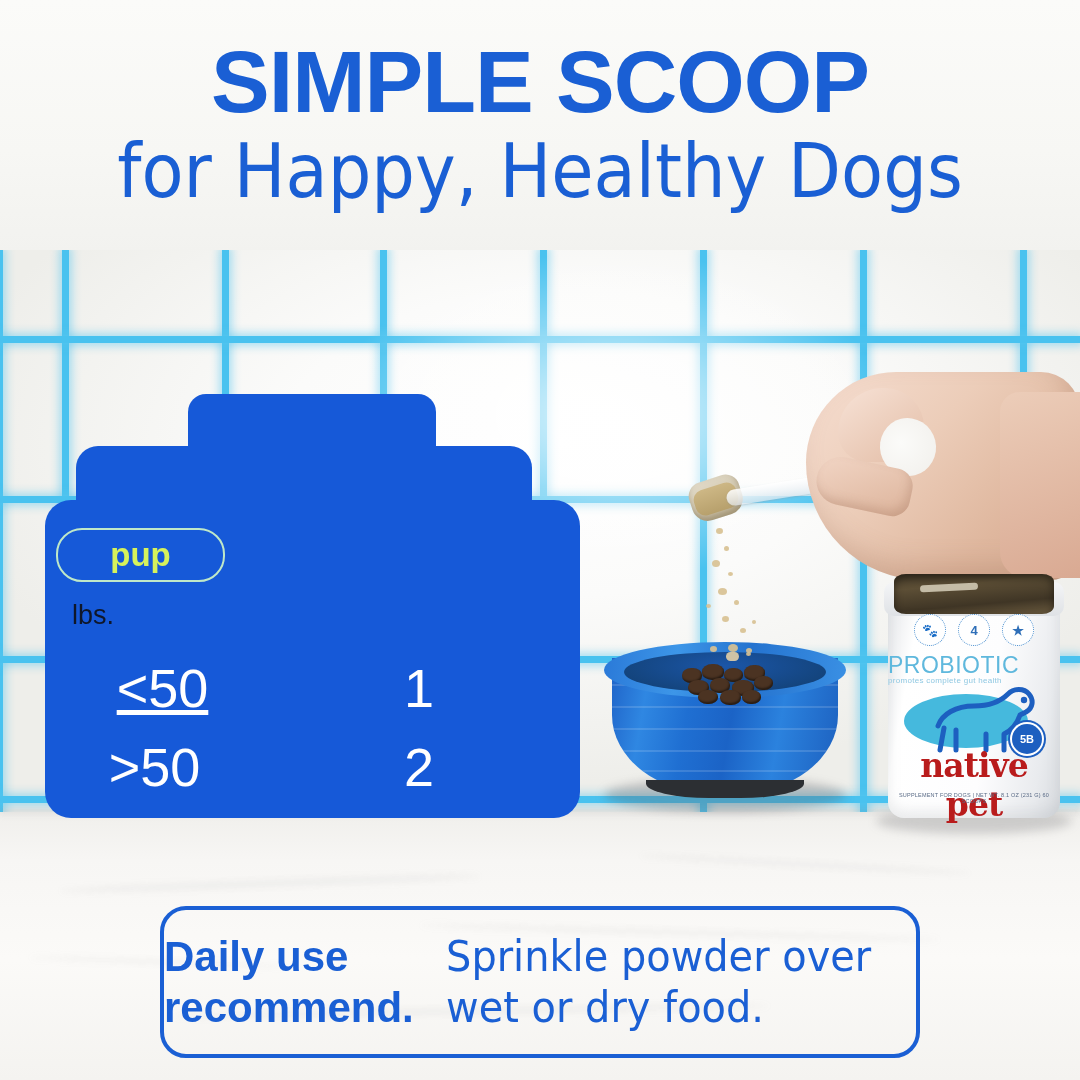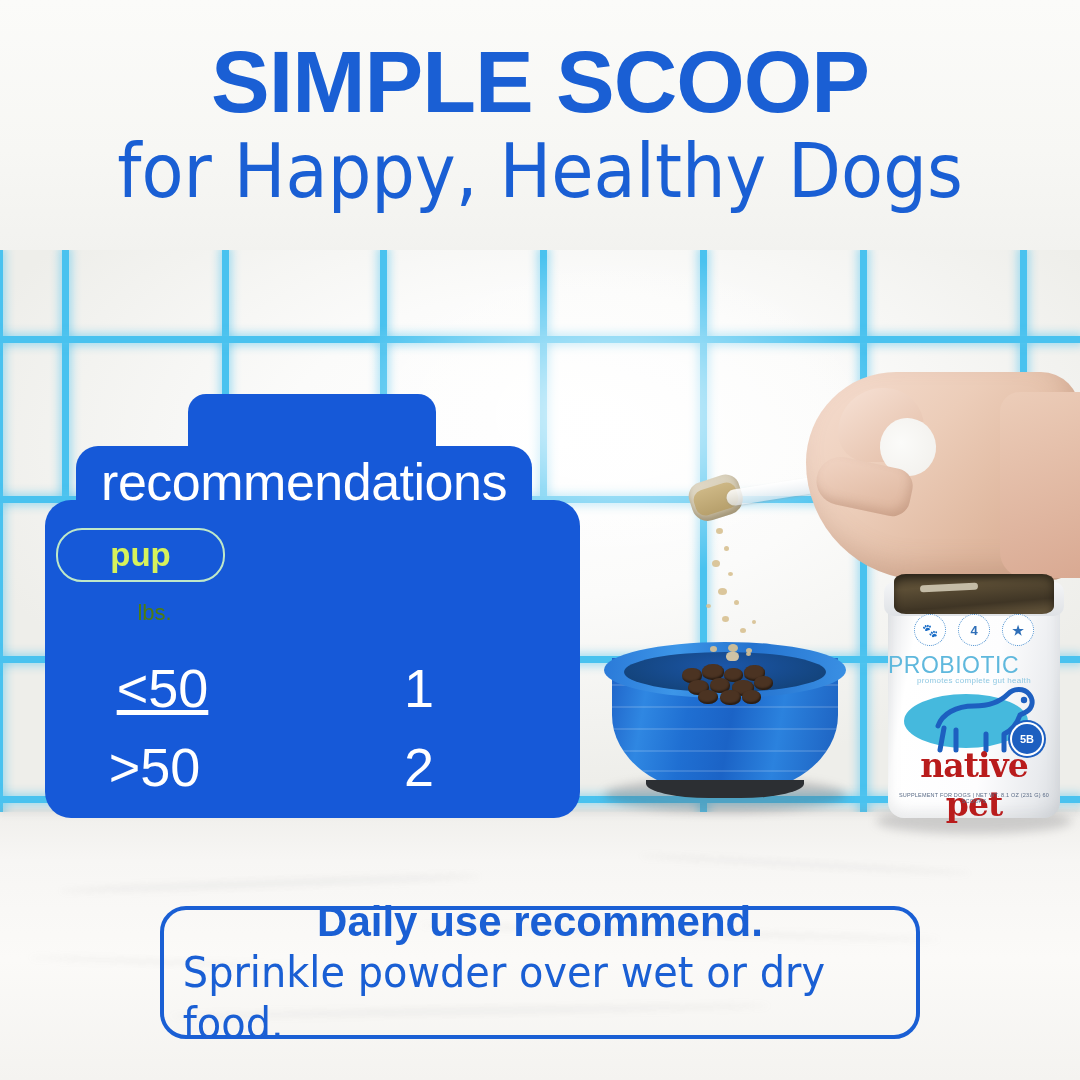--- a/index.html
+++ b/index.html
@@ -84,40 +84,40 @@
 
   .pill{
     position:absolute;border:2px solid #bfe8c8;border-radius:26px;
     display:flex;align-items:center;justify-content:center;
     color:#d6f25c;font-size:33px;font-weight:bold;pointer-events:auto;
   }
   .pill-pup{left:56px;top:528px;width:165px;height:50px;}
   .pill-serv{left:278px;top:528px;width:282px;height:50px;}
 
   .colhead{
-    position:absolute;text-align:center;color:#4d7c0f;font-size:22px;
+    position:absolute;color:#0f172a;font-size:27px;
     font-weight:normal;pointer-events:auto;
   }
   .ch-lbs{left:72px;top:600px;width:165px;}
   .ch-scoops{left:278px;top:600px;width:282px;}
 
   .cell{
     position:absolute;text-align:center;color:#ffffff;font-size:54px;
     font-weight:normal;pointer-events:auto;
   }
   .r1-a{left:80px;top:657px;width:165px;text-decoration:underline;}
   .r1-b{left:278px;top:657px;width:282px;}
   .r2-a{left:72px;top:736px;width:165px;}
   .r2-b{left:278px;top:736px;width:282px;}
 
   
   .caption{
-    position:absolute;left:160px;top:906px;width:760px;height:133px;
+    position:absolute;left:160px;top:906px;width:760px;height:152px;
     border:4px solid #1a5fd4;border-radius:26px;
-    display:flex;flex-direction:column;align-items:center;justify-content:center;
+    display:flex;align-items:center;justify-content:center;
     box-sizing:border-box;
   }
   .cap1{color:#1a5fd4;font-size:42px;font-weight:bold;line-height:1.22;}
   .cap2{color:#1a5fd4;font-size:42px;font-weight:normal;line-height:1.22;
         font-family:"DejaVu Sans", sans-serif;transform:scaleX(.95);}
 
   
   .bowl-wrap{position:absolute;left:598px;top:640px;width:254px;height:175px;}
   .bowl-shadow{
     position:absolute;left:6px;top:138px;width:242px;height:34px;
@@ -227,21 +227,21 @@
     background:rgba(255,255,255,.9);
   }
   .s1{left:34px;top:54px;}
   .s2{left:78px;top:54px;}
   .s3{left:122px;top:54px;}
   .tin-probiotic{
     position:absolute;left:8px;top:92px;width:172px;text-align:left;
     color:#5fb8dd;font-size:23px;letter-spacing:.5px;
   }
   .tin-tag{
-    position:absolute;left:8px;top:116px;width:172px;text-align:center;
+    position:absolute;left:8px;top:116px;width:172px;
     color:#8fc8e2;font-size:8px;letter-spacing:.3px;
   }
   .tin-blob{
     position:absolute;left:24px;top:134px;width:124px;height:54px;
     background:#45b9dd;border-radius:50%;
   }
   .tin-wordmark{
     position:absolute;left:8px;top:186px;width:172px;text-align:center;
     color:#b91c1c;font-size:33px;font-weight:bold;letter-spacing:-1px;
     font-family:"DejaVu Serif", serif;
@@ -368,21 +368,20 @@
     <div class="tin-fine">SUPPLEMENT FOR DOGS | NET WT. 8.1 OZ (231 G) 60 SCOOPS</div>
   </div>
 
   <div class="card">
     <div class="tier tier-top"></div>
     <div class="tier tier-joint1"></div>
     <div class="tier tier-mid"></div>
     <div class="tier tier-joint2"></div>
     <div class="tier tier-body"></div>
 
-    <div class="lbl-rec">recommendations</div>
 
     <div class="pill pill-pup">pup</div>
 
     <div class="colhead ch-lbs">lbs.</div>
 
     <div class="cell r1-a">&lt;50</div>
     <div class="cell r1-b">1</div>
     <div class="cell r2-a">&gt;50</div>
     <div class="cell r2-b">2</div>
   </div>

